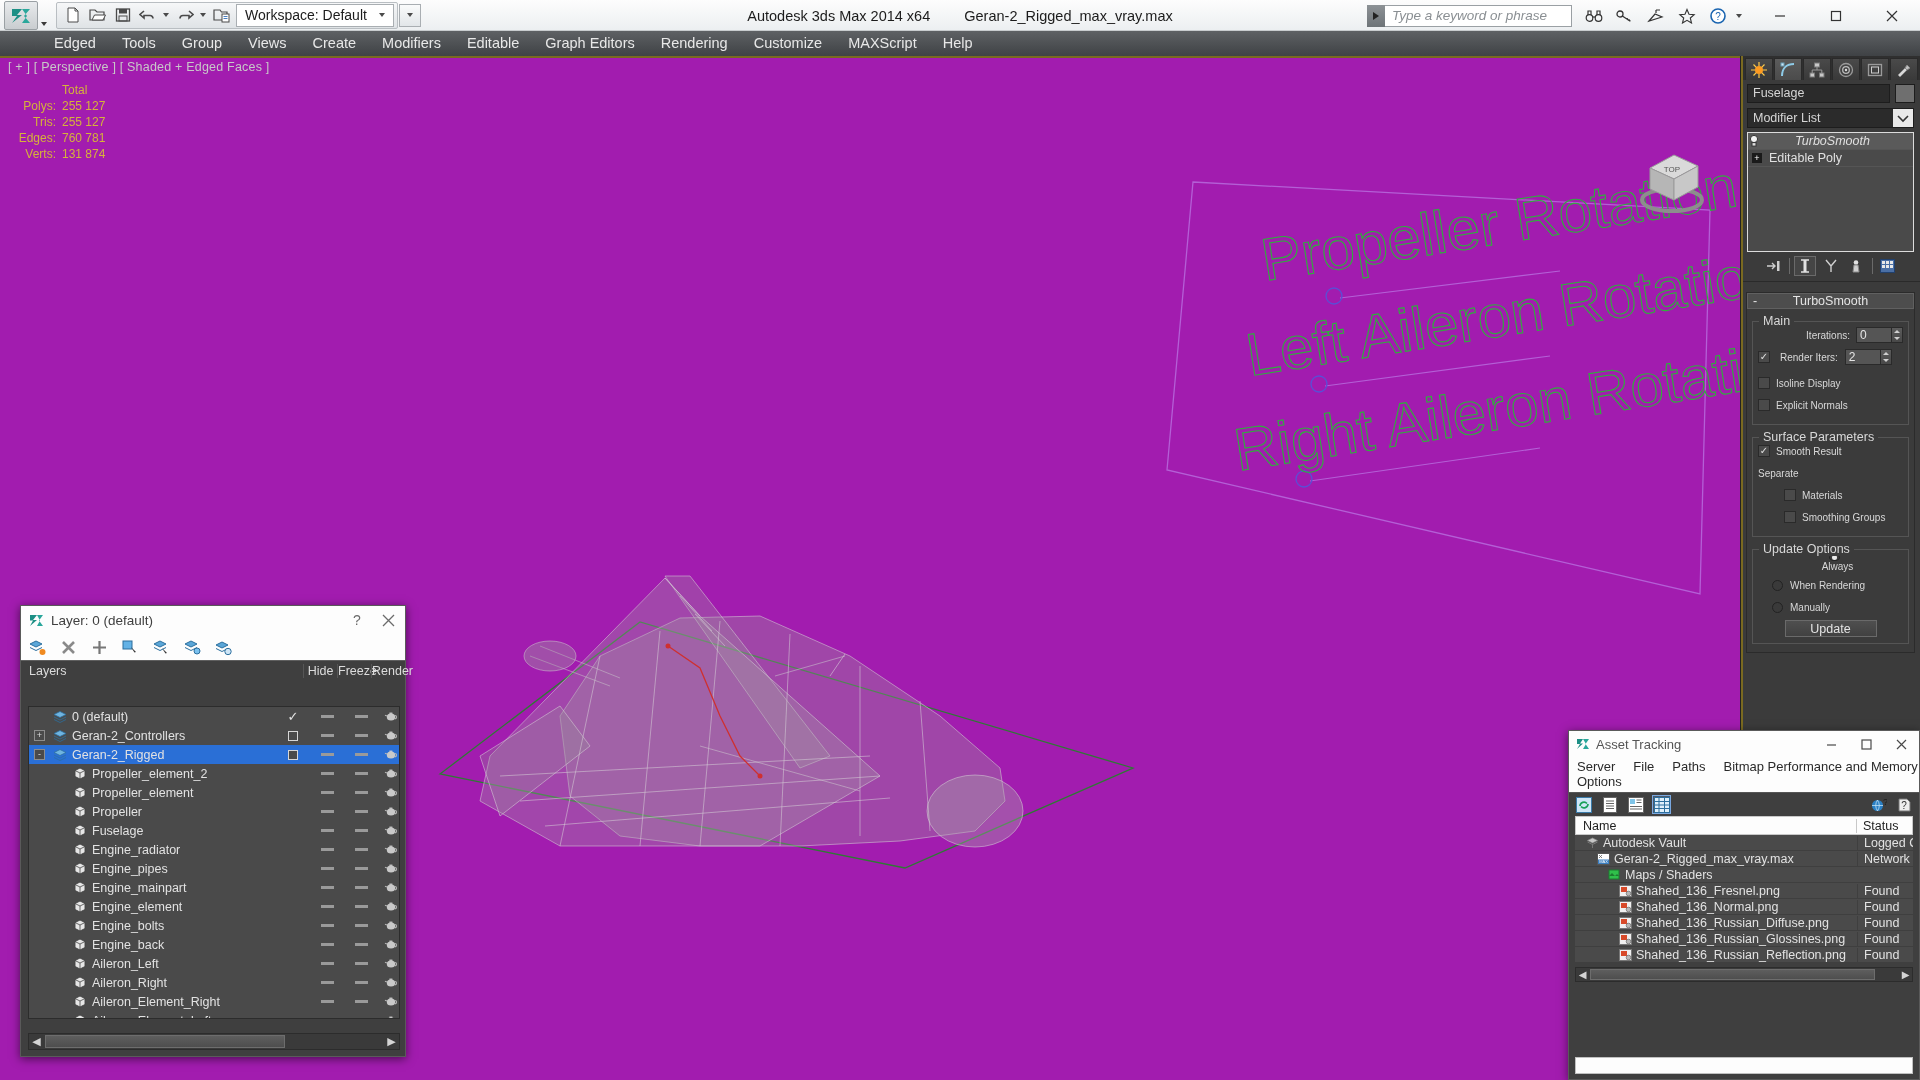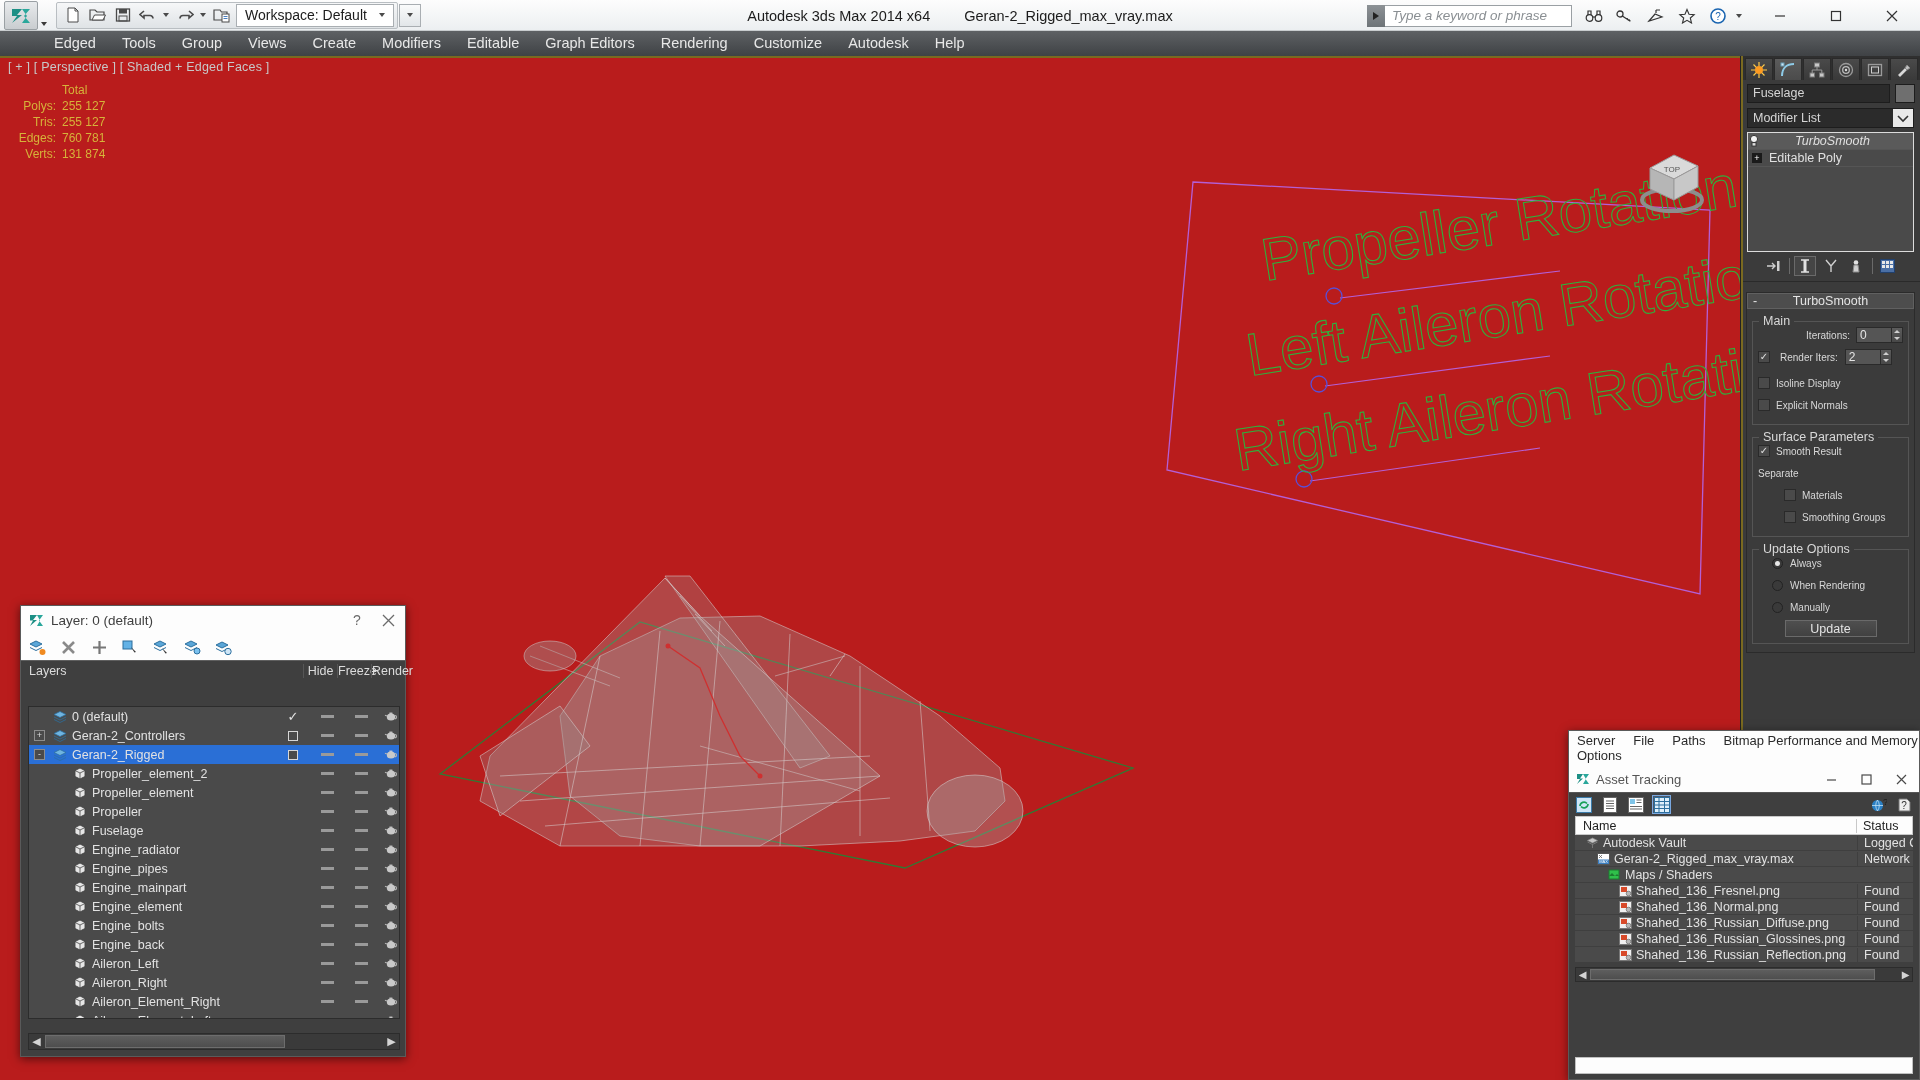--- a/index.html
+++ b/index.html
@@ -48,21 +48,21 @@
 
   
   #menubar { position:absolute; left:0; top:31px; width:1920px; height:25px;
     background:linear-gradient(#5e6164,#3f4245); display:flex; align-items:center;
     padding-left:41px; }
   .mi { font-size:14.5px; color:#e8e8e8; padding:0 13px; line-height:25px; cursor:pointer;
     white-space:nowrap; }
 
   
   #viewport { position:absolute; left:0; top:56px; width:1740px; height:1024px;
-    background:#b91c1c; overflow:hidden; }
+    background:#a21caf; overflow:hidden; }
   #vp-border-top { position:absolute; left:0; top:56px; width:1740px; height:2px; background:#7a6a20; }
   #vplabel { position:absolute; left:8px; top:4px; font-size:12.5px; color:#c8c8c8; letter-spacing:.2px;}
   #stats { position:absolute; left:6px; top:26px; font-size:12px; color:#d6b33a; line-height:16px;}
   #stats table { border-collapse:collapse; }
   #stats td { padding:0 6px 0 0; font-size:12px; color:#d6b33a; }
   #stats td.lbl { text-align:right; width:56px; }
   #stats td.hdr { color:#d6b33a; }
 
   
   #viewcube { position:absolute; left:1632px; top:82px; width:80px; height:80px; }
@@ -337,21 +337,21 @@
   <div class="mi">Edged</div>
   <div class="mi">Tools</div>
   <div class="mi">Group</div>
   <div class="mi">Views</div>
   <div class="mi">Create</div>
   <div class="mi">Modifiers</div>
   <div class="mi">Editable</div>
   <div class="mi">Graph Editors</div>
   <div class="mi">Rendering</div>
   <div class="mi">Customize</div>
-  <div class="mi">Autodesk</div>
+  <div class="mi">MAXScript</div>
   <div class="mi">Help</div>
 </div>
 
 <div id="viewport">
   <div id="vplabel">[ + ] [ Perspective ] [ Shaded + Edged Faces ]</div>
   <div id="stats">
     <table>
       <tbody>
           <tr>
             <td class="lbl"></td>
@@ -604,21 +604,21 @@
         <span class="lab">Materials</span>
       </div>
       <div class="frow" style="padding-left:26px;">
         <div class="cbx"></div>
         <span class="lab">Smoothing Groups</span>
       </div>
     </div>
 
     <div class="grp" style="margin-top:12px;margin-bottom:8px;">
       <div class="gl">Update Options</div>
-      <div class="frow" style="padding-left:14px;">
+      <div class="frow" style="padding-left:14px;flex-direction:column;">
         <div class="rdo on">
             <i></i>
           </div>
         <span class="lab">Always</span>
       </div>
       <div class="frow" style="padding-left:14px;">
         <div class="rdo"></div>
         <span class="lab">When Rendering</span>
       </div>
       <div class="frow" style="padding-left:14px;">
@@ -1117,55 +1117,55 @@
     </div>
 
   <div id="ld-hscroll">
     <div class="ar">◀</div>
     <div class="thumb"></div>
     <div class="ar">▶</div>
   </div>
 </div>
 
 <div id="asset">
+  <div id="as-title">
+    <svg class="ic" viewBox="0 0 14 14">
+      <polygon points="1,2 7,2 4,6.5 7,6.5 1,12 4,7 1,7" fill="#1d8f85"></polygon>
+      <polygon points="7,2 13,2 9.5,7 13,12 7,12 10,7" fill="#2aa79b"></polygon>
+      </svg>
+    <span class="tt">Asset Tracking</span>
+    <div class="wb">
+      <svg width="11" height="11" viewBox="0 0 11 11">
+          <path d="M1 6h9" stroke="#4a4a4a" stroke-width="1.2"></path>
+        </svg>
+      </div>
+    <div class="wb">
+      <svg width="11" height="11" viewBox="0 0 11 11">
+          <rect x="1" y="1" width="9" height="9" fill="none" stroke="#4a4a4a" stroke-width="1.2"></rect>
+        </svg>
+      </div>
+    <div class="wb">
+      <svg width="11" height="11" viewBox="0 0 11 11">
+          <path d="M1 1l9 9M10 1L1 10" stroke="#4a4a4a" stroke-width="1.2"></path>
+        </svg>
+      </div>
+  </div>
+
   <div id="as-menu">
     <div class="r">
       <span>Server</span>
       <span>File</span>
       <span>Paths</span>
       <span>Bitmap Performance and Memory</span>
     </div>
     <div class="r">
       <span>Options</span>
     </div>
   </div>
 
-  <div id="as-title">
-    <svg class="ic" viewBox="0 0 14 14">
-      <polygon points="1,2 7,2 4,6.5 7,6.5 1,12 4,7 1,7" fill="#1d8f85"></polygon>
-      <polygon points="7,2 13,2 9.5,7 13,12 7,12 10,7" fill="#2aa79b"></polygon>
-      </svg>
-    <span class="tt">Asset Tracking</span>
-    <div class="wb">
-      <svg width="11" height="11" viewBox="0 0 11 11">
-          <path d="M1 6h9" stroke="#4a4a4a" stroke-width="1.2"></path>
-        </svg>
-      </div>
-    <div class="wb">
-      <svg width="11" height="11" viewBox="0 0 11 11">
-          <rect x="1" y="1" width="9" height="9" fill="none" stroke="#4a4a4a" stroke-width="1.2"></rect>
-        </svg>
-      </div>
-    <div class="wb">
-      <svg width="11" height="11" viewBox="0 0 11 11">
-          <path d="M1 1l9 9M10 1L1 10" stroke="#4a4a4a" stroke-width="1.2"></path>
-        </svg>
-      </div>
-  </div>
-
   <div id="as-tools">
     <div class="tb">
       <svg width="16" height="16" viewBox="0 0 16 16">
           <rect x="0.5" y="0.5" width="15" height="15" fill="#cfe6f7" stroke="#3a7aa8"></rect>
           <path d="M4 9a4 4 0 017-2.5M12 7a4 4 0 01-7 2.5" fill="none" stroke="#19a05a" stroke-width="1.7"></path>
         </svg>
       </div>
     <div class="tb">
       <svg width="14" height="16" viewBox="0 0 14 16">
           <rect x="0.5" y="0.5" width="13" height="15" fill="#fff" stroke="#666"></rect>

